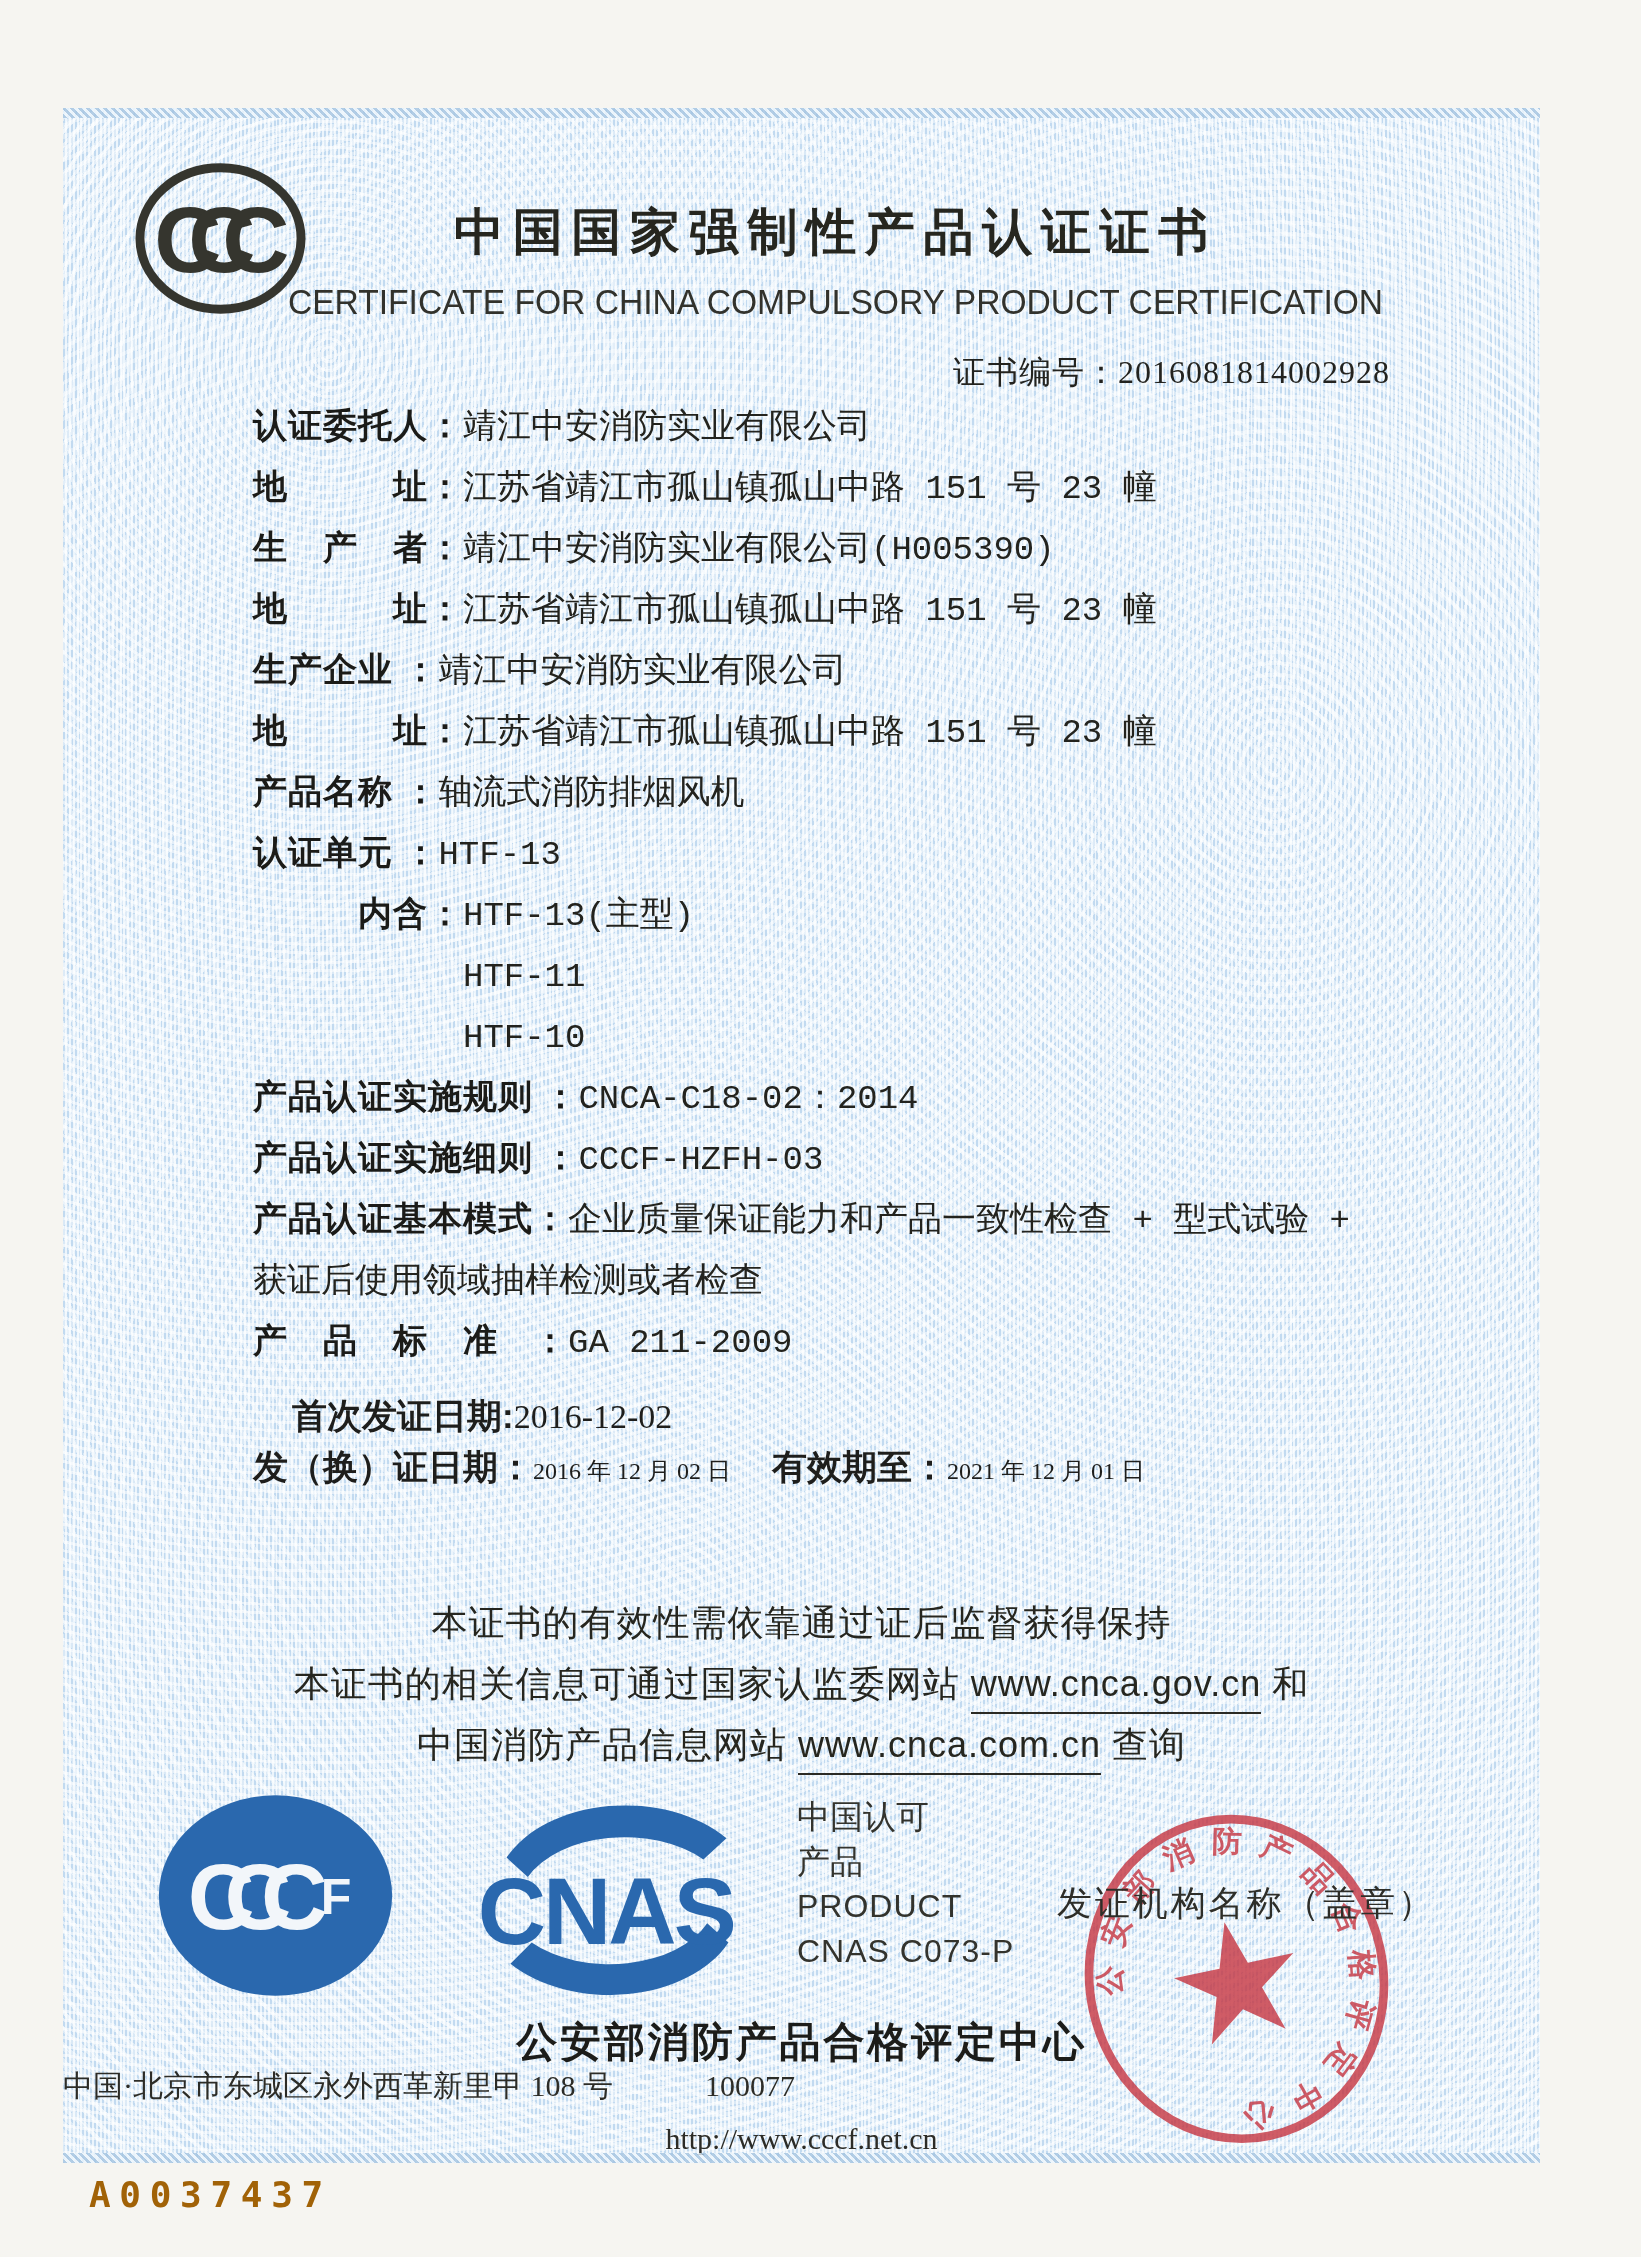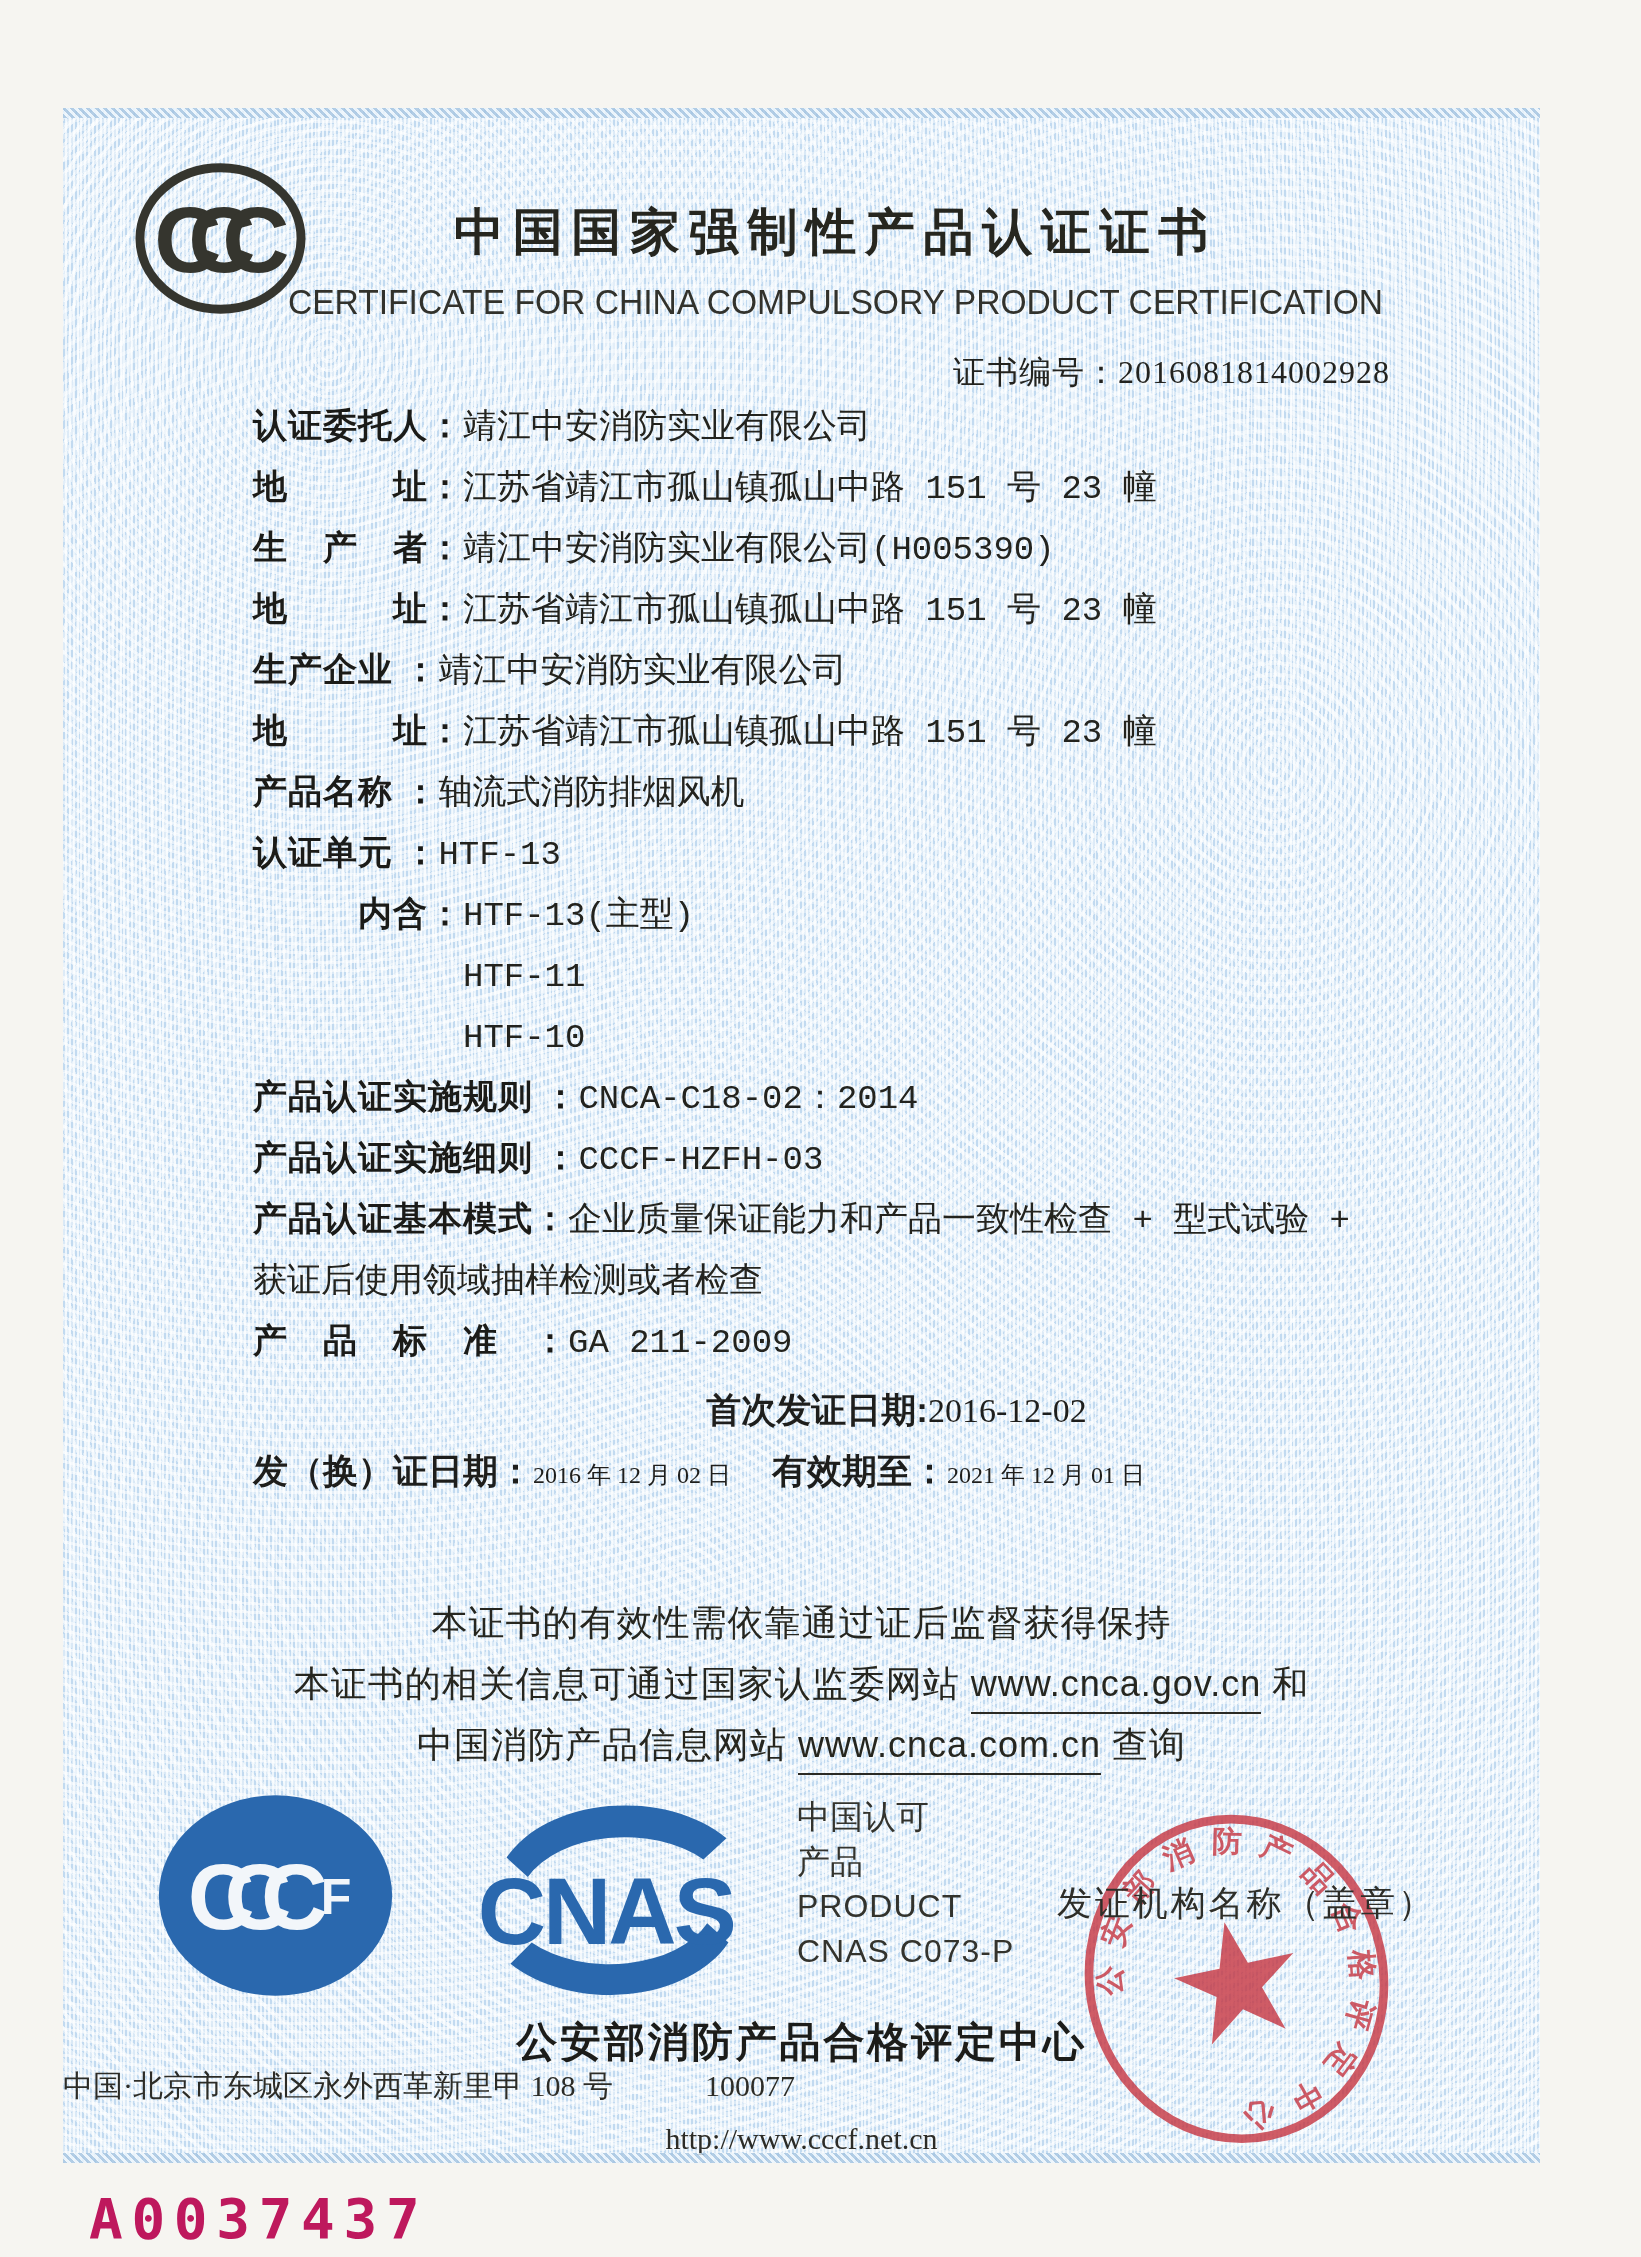--- a/index.html
+++ b/index.html
@@ -44,21 +44,21 @@
   }
 
   
   .body-col{position:absolute;left:190px;top:290px;right:39px}
   .frow{line-height:55px;white-space:nowrap}
   .flabel{font-weight:bold;font-size:34px;color:#1b1b18;letter-spacing:1px}
   .fvalue{font-size:34px;color:#23231e;font-family:Liberation Mono, monospace}
   .srow{line-height:49px;white-space:nowrap}
   .sb{font-weight:bold;font-size:34px;color:#1b1b18}
   .sr{font-size:34px;color:#23231e;font-family:"Liberation Serif","DejaVu Serif",serif}
-  .first-issue{margin-top:6px;line-height:60px;text-align:center;text-indent:39px;white-space:nowrap}
+  .first-issue{margin-top:22px;line-height:40px;text-align:left;text-indent:39px;white-space:nowrap}
   .first-issue .lbl{font-weight:bold;font-size:35px}
   .first-issue .val{font-size:34px;font-family:"Liberation Serif","DejaVu Serif",serif}
   .dates{line-height:48px;white-space:nowrap}
   .dates .lbl{font-weight:bold;font-size:35px}
   .dates .val{font-size:24px;font-family:"Liberation Serif","DejaVu Serif",serif}
   .dates .lbl2{margin-left:41px}
 
   
   .notices{position:absolute;left:0;right:0;top:1484px;text-align:center}
   .notice{font-size:36px;line-height:61px;color:#26261f;letter-spacing:1px;white-space:nowrap}
@@ -85,22 +85,22 @@
   
   .issuer{position:absolute;left:0;right:0;top:1907px;text-align:center;
     font-size:41px;font-weight:bold;line-height:54px;color:#1c1c19;letter-spacing:2.9px}
   .address{position:absolute;left:0;right:0;top:1960px;
     font-size:30px;line-height:35px;color:#2c2c27;font-family:"Liberation Serif","DejaVu Serif",serif}
   .address .post{margin-left:92px}
   .website{position:absolute;left:0;right:0;top:2013px;text-align:center;
     font-size:30px;line-height:35px;color:#2c2c27;font-family:"Liberation Serif","DejaVu Serif",serif}
 
   .serial{
-    position:absolute;left:89px;top:2174px;font-size:56px;font-weight:bold;
-    letter-spacing:8.7px;color:#be185d;font-family:"DejaVu Sans Mono","Liberation Mono",monospace;margin-top:12px;
+    position:absolute;left:89px;top:2174px;font-size:36px;font-weight:bold;
+    letter-spacing:8.7px;color:#a16207;font-family:"DejaVu Sans Mono","Liberation Mono",monospace;
   }
 </style>
 </head>
 <body>
 
 <div class="sheet">
 
   <svg class="ccc-logo" viewBox="0 0 200 170">
     <ellipse cx="100" cy="85" rx="90" ry="79" fill="none" stroke="#35352e" stroke-width="10"></ellipse>
     <g fill="#35352e" font-family="'Liberation Sans','DejaVu Sans',sans-serif" font-weight="bold" font-size="104">

